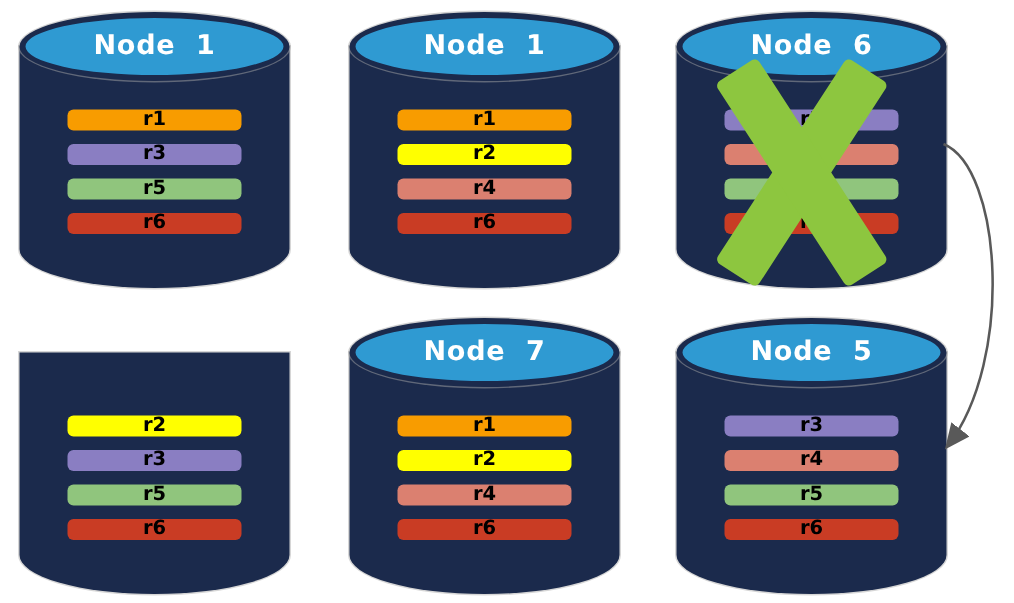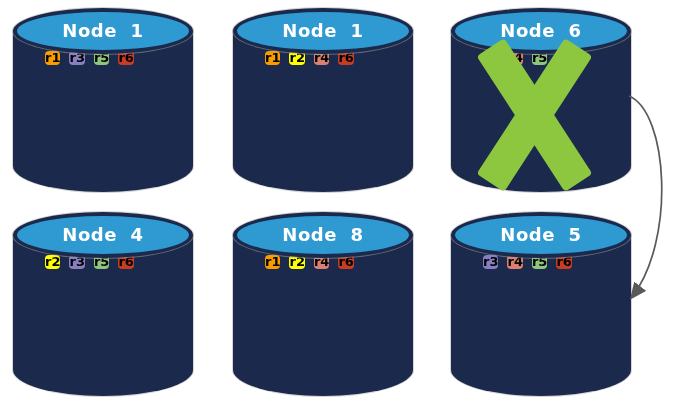--- a/index.html
+++ b/index.html
@@ -20,22 +20,22 @@
     border:4px solid var(--body-color,#1B2A4C);
     border-radius:50%;box-sizing:border-box;
     box-shadow:0 0 0 1px rgba(165,165,165,.5);
     display:flex;align-items:center;justify-content:center;
   }
   .node-title{
     color:var(--title-color,#fff);font-weight:bold;font-size:18px;
     letter-spacing:.5px;word-spacing:7px;transform:translateY(-1px);
   }
   .bars{
-    position:absolute;left:32px;top:43px;width:116px;
-    display:flex;flex-direction:row;gap:9px;
+    position:absolute;left:32px;top:65px;width:116px;
+    display:flex;flex-direction:column;gap:9px;
   }
   .bar{
     height:14px;border-radius:4px;
     display:flex;align-items:center;justify-content:center;
   }
   .bar span{
     font-size:13px;font-weight:bold;color:var(--bar-text,#000);
     line-height:14px;
   }
   .cross{position:absolute;left:36px;top:42px;width:95px;height:130px;}
@@ -128,43 +128,40 @@
           <div class="bar" style="background: rgb(138, 126, 194);">
             <span>r3</span>
           </div>
           <div class="bar" style="background: rgb(144, 197, 125);">
             <span>r5</span>
           </div>
           <div class="bar" style="background: rgb(201, 60, 36);">
             <span>r6</span>
           </div>
         </div>
-    <div class="cyl-top">
-      <span class="node-title">Node 4</span>
-    </div>
 
   </div>
       <div class="node" style="left: 233px; top: 212px;">
     <div class="cyl-body"></div>
     <div class="bars">
           <div class="bar" style="background: rgb(248, 156, 0);">
             <span>r1</span>
           </div>
           <div class="bar" style="background: rgb(255, 255, 0);">
             <span>r2</span>
           </div>
           <div class="bar" style="background: rgb(219, 128, 112);">
             <span>r4</span>
           </div>
           <div class="bar" style="background: rgb(201, 60, 36);">
             <span>r6</span>
           </div>
         </div>
     <div class="cyl-top">
-      <span class="node-title">Node 8</span>
+      <span class="node-title">Node 7</span>
     </div>
 
   </div>
       <div class="node" style="left: 451px; top: 212px;">
     <div class="cyl-body"></div>
     <div class="bars">
           <div class="bar" style="background: rgb(138, 126, 194);">
             <span>r3</span>
           </div>
           <div class="bar" style="background: rgb(219, 128, 112);">

